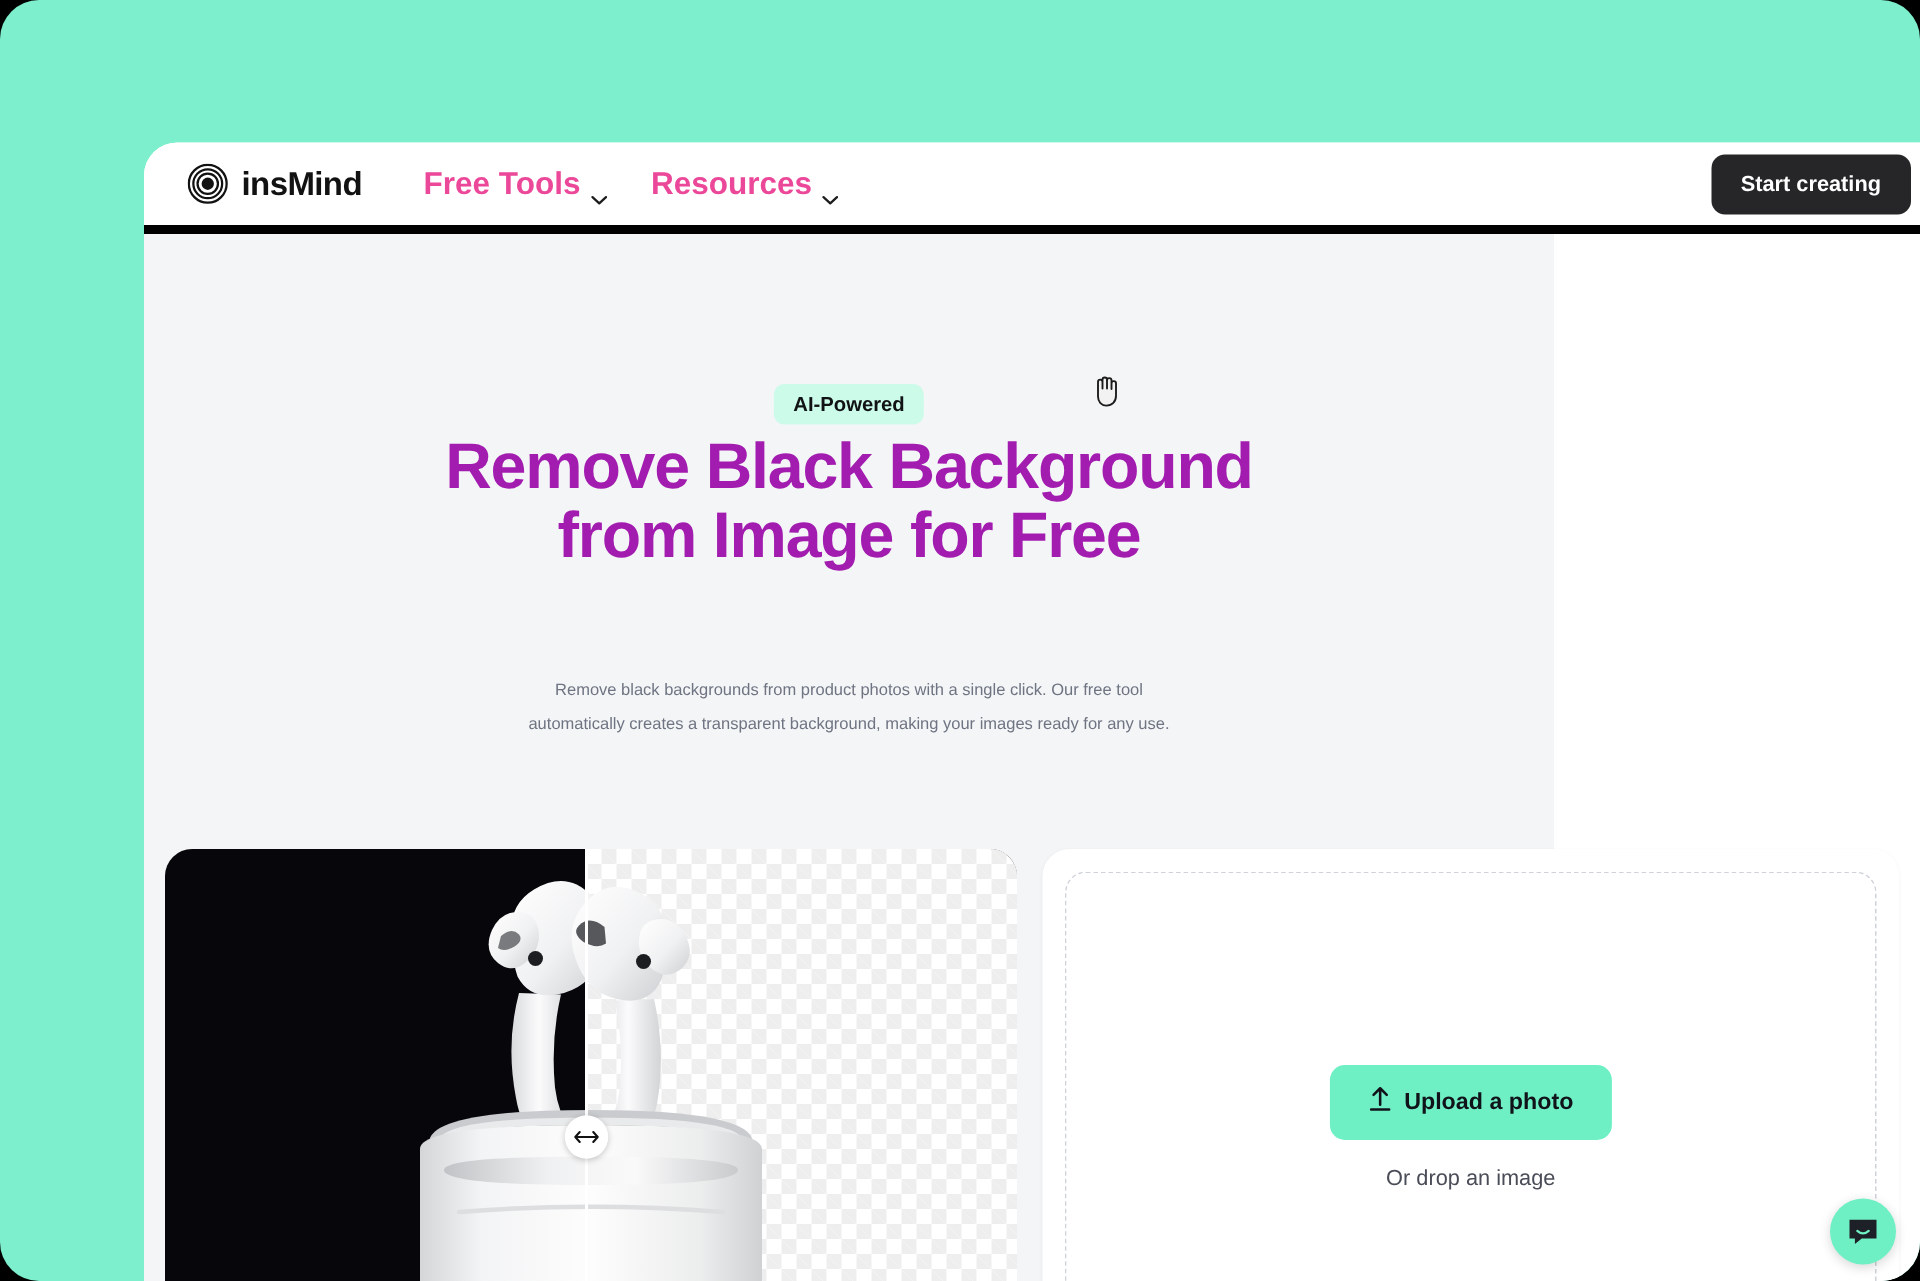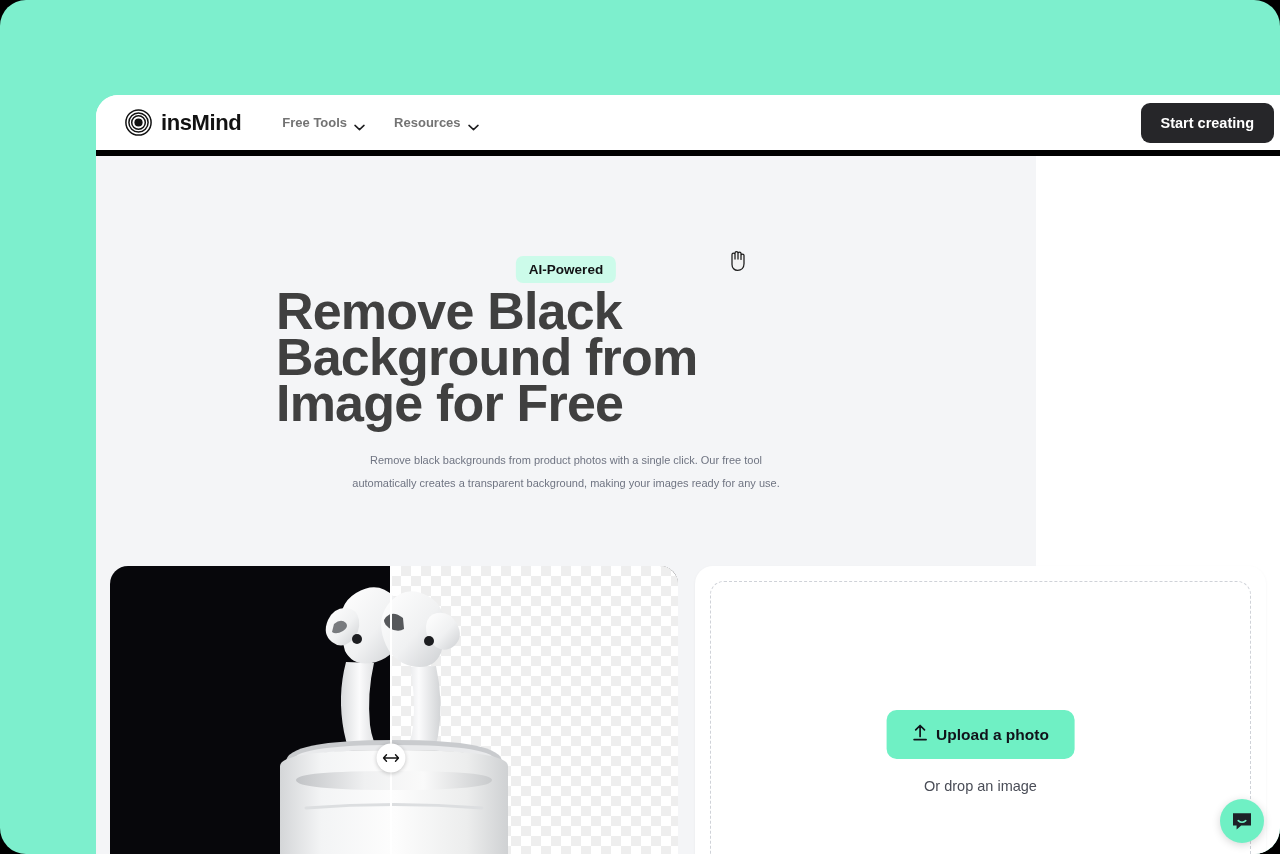--- a/index.html
+++ b/index.html
@@ -38,21 +38,21 @@
     border-bottom:6px solid #000000;
   }
   .brand { display:flex; align-items:center; gap:9px; margin-left:29px; }
   .brand-mark { width:27px; height:27px; display:block; }
   .brand-name {
     font-size:22px; font-weight:700; color:#121212; letter-spacing:-0.4px;
   }
   .nav { display:flex; align-items:center; gap:29px; margin-left:41px; }
   .nav-item {
     display:flex; align-items:center; gap:7px;
-    font-size:13px; font-weight:600; color:#737373;
+    font-size:21px; font-weight:600; color:#ec4899;
     cursor:pointer;
   }
   .chev { width:11px; height:7px; display:block; }
   .header-right {
     margin-left:auto; display:flex; align-items:center; gap:9px;
     margin-right:27px;
   }
   #start-creating {
     background:#262629; color:#fff;
     font-size:14.5px; font-weight:700;
@@ -75,23 +75,23 @@
   }
   #badge {
     position:absolute; left:50%; transform:translateX(-50%); top:100px;
     background:#ccfbea; color:#111214;
     font-size:13.5px; font-weight:700;
     padding:6px 13px; border-radius:7px;
     white-space:nowrap;
   }
   #headline {
     position:absolute; left:0; right:0; top:132px;
-    text-align:left;
-    font-size:52px; line-height:46px; font-weight:700;
-    color:#404040; letter-spacing:-0.8px;
+    text-align:center;
+    font-size:43px; line-height:46px; font-weight:700;
+    color:#a21caf; letter-spacing:-0.8px;
     padding:0 180px;
   }
   #subhead {
     position:absolute; left:0; right:0; top:293px;
     text-align:center;
     font-size:11px; line-height:23px; font-weight:400;
     color:#6f7482;
     padding:0 250px;
   }
 

